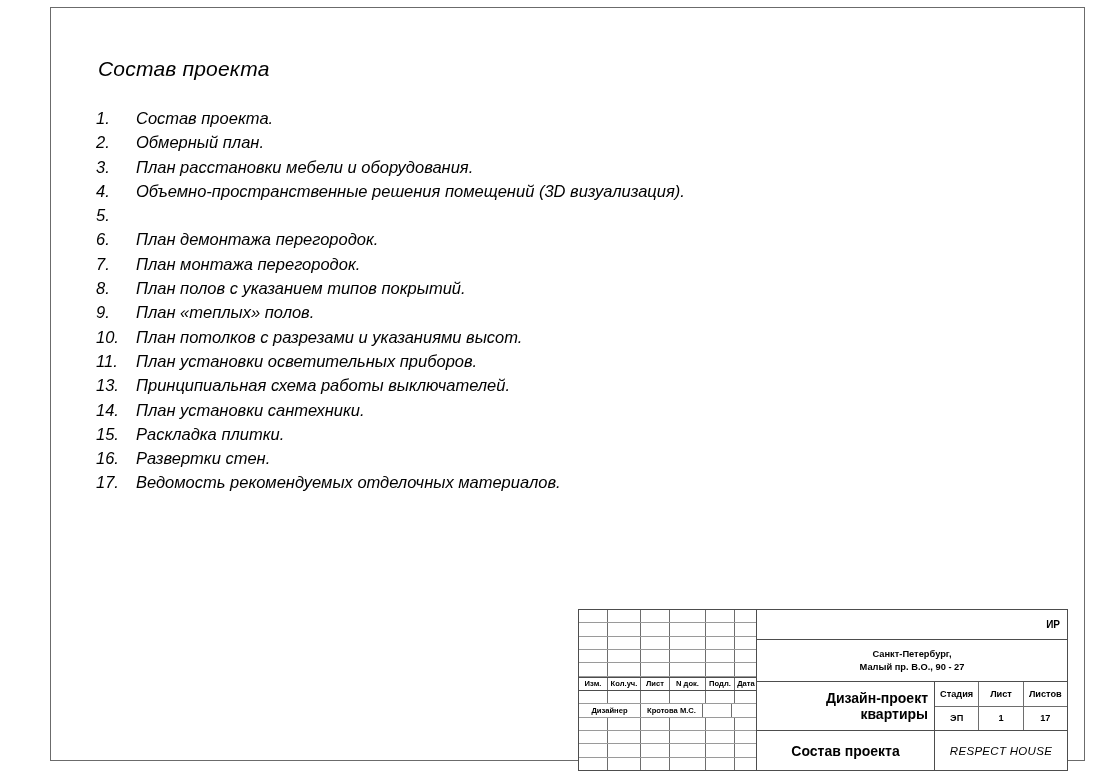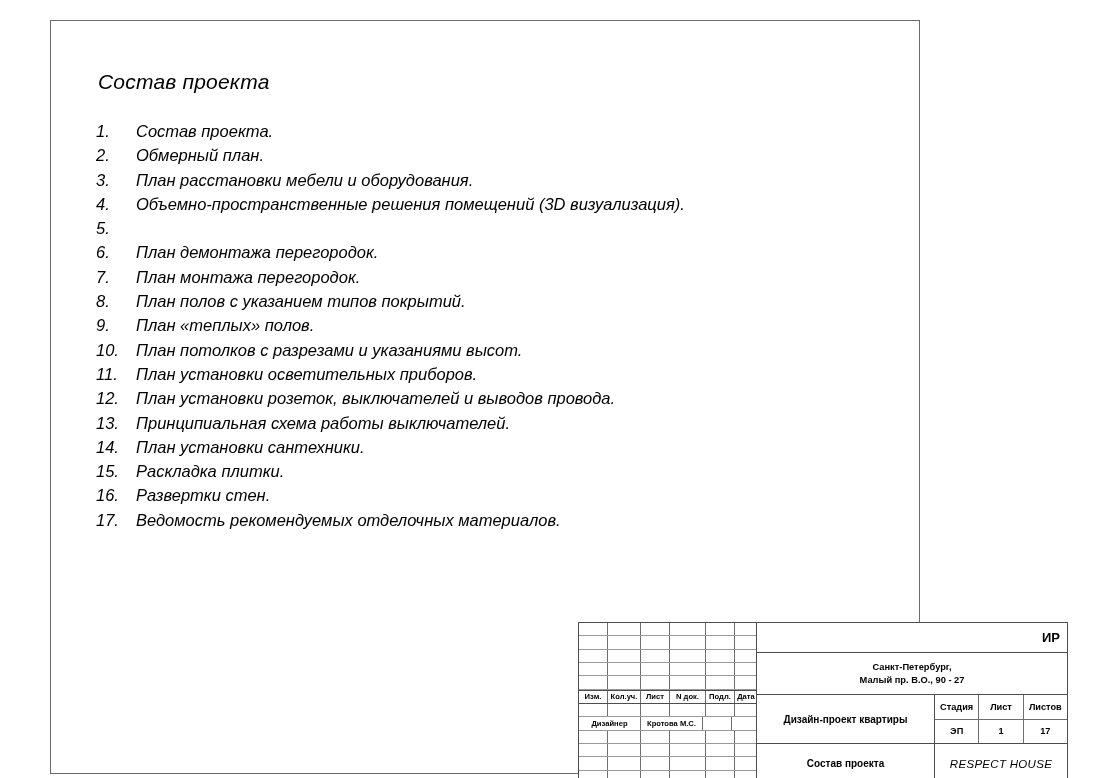--- a/index.html
+++ b/index.html
@@ -12,22 +12,22 @@
     height: 778px;
     font-family: "Liberation Sans", sans-serif;
     position: relative;
     overflow: hidden;
   }
 
   
   #sheet {
     position: absolute;
     left: 50px;
-    top: 20px;
-    width: 870px;
+    top: 7px;
+    width: 1035px;
     height: 754px;
     border: 1.4px solid #6b6b6b;
     box-sizing: border-box;
     background: #ffffff;
   }
 
   
   #doc-title {
     position: absolute;
     left: 47px;
@@ -143,21 +143,21 @@
     box-sizing: border-box;
     display: flex;
   }
   #band-ir {
     height: 30px;
     flex: 0 0 30px;
     border-bottom: 1.6px solid #4d4d4d;
     align-items: center;
     justify-content: flex-end;
     padding-right: 7px;
-    font-size: 13px;
+    font-size: 10px;
     font-weight: bold;
   }
   #band-address {
     height: 42px;
     flex: 0 0 42px;
     border-bottom: 1.6px solid #4d4d4d;
     align-items: center;
     justify-content: center;
     text-align: center;
     font-size: 9.3px;
@@ -171,21 +171,21 @@
   }
   #band-bottom {
     flex: 1 1 auto;
   }
   .sr-title {
     flex: 1 1 auto;
     display: flex;
     align-items: center;
     justify-content: center;
     text-align: right;
-    font-size: 10px;
+    font-size: 14px;
     font-weight: bold;
     border-right: 1.6px solid #4d4d4d;
     box-sizing: border-box;
     padding: 0 6px;
   }
   .sr-meta {
     width: 132px;
     flex: 0 0 132px;
     display: flex;
     flex-direction: column;
@@ -265,24 +265,20 @@
         <span class="item-num">9.</span>
         <span class="item-text">План «теплых» полов.</span>
       </div>
       <div class="list-item">
         <span class="item-num">10.</span>
         <span class="item-text">План потолков с разрезами и указаниями высот.</span>
       </div>
       <div class="list-item">
         <span class="item-num">11.</span>
         <span class="item-text">План установки осветительных приборов.</span>
-      </div>
-      <div class="list-item">
-        <span class="item-num">12.</span>
-        <span class="item-text">План установки розеток, выключателей и выводов провода.</span>
       </div>
       <div class="list-item">
         <span class="item-num">13.</span>
         <span class="item-text">Принципиальная схема работы выключателей.</span>
       </div>
       <div class="list-item">
         <span class="item-num">14.</span>
         <span class="item-text">План установки сантехники.</span>
       </div>
       <div class="list-item">

